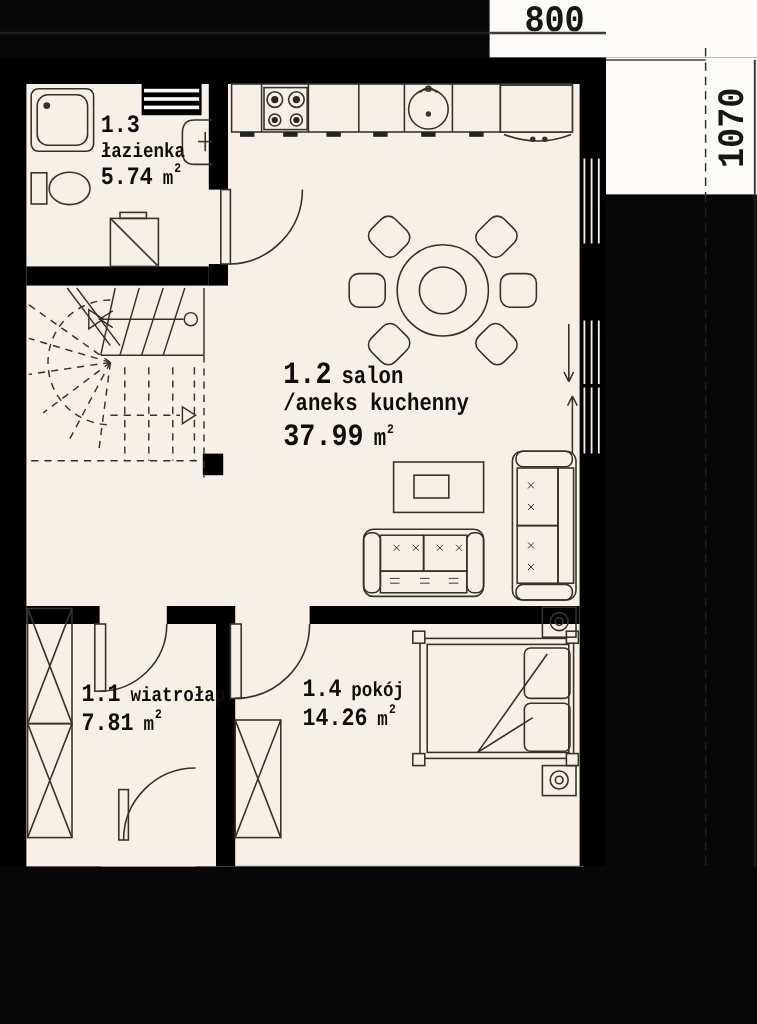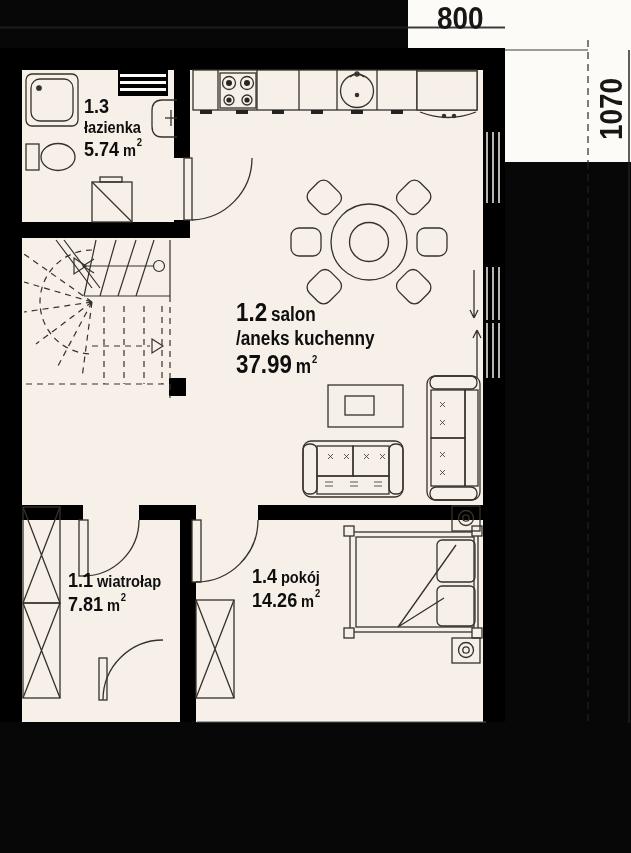--- a/index.html
+++ b/index.html
@@ -1,17 +1,17 @@
 <!DOCTYPE html>
 <html><head>
 <meta charset="utf-8">
 <style>
   html,body{margin:0;padding:0;background:#070707;}
   .canvas{position:relative;width:631px;height:723px;background:#070707;overflow:hidden;
-          font-family:Liberation Sans, sans-serif;}
+          font-family:Liberation Mono, monospace;}
   svg{position:absolute;left:0;top:0;}
   .room-label{position:absolute;color:#0e0e0e;transform:scaleX(0.86);transform-origin:0 0;
               white-space:nowrap;line-height:1.12;}
   .rid{font-weight:700;font-size:21px;}
   .rname{font-weight:700;font-size:17px;}
   .rarea{font-weight:700;font-size:21px;}
   .rid-lg{font-weight:700;font-size:26px;}
   .rname-lg{font-weight:700;font-size:20px;}
   .rarea-lg{font-weight:700;font-size:26px;}
   .runit{font-weight:700;font-size:17px;}

